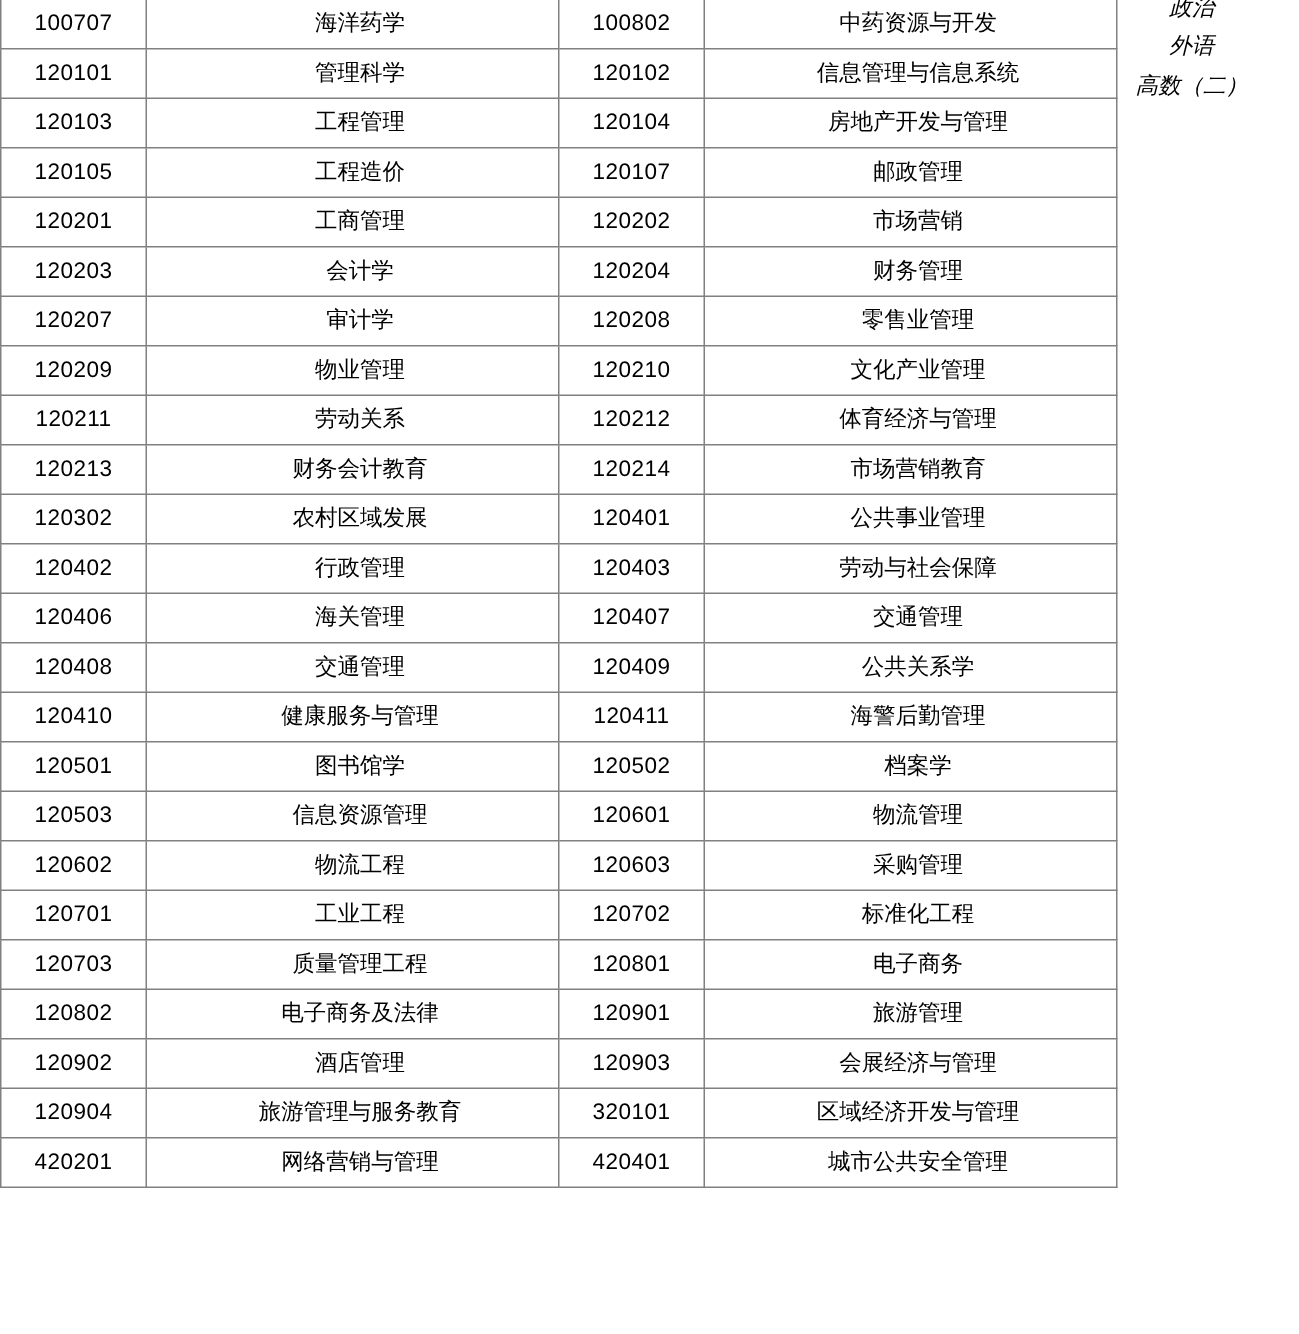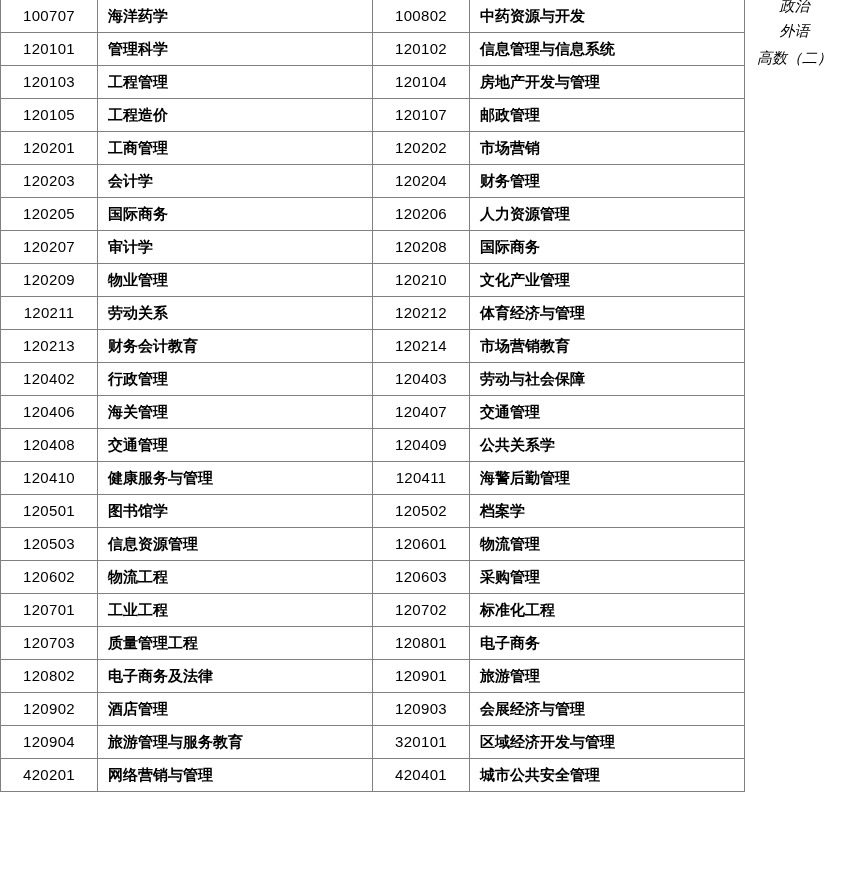--- a/index.html
+++ b/index.html
@@ -39,22 +39,21 @@
     overflow: hidden;
   }
   .col-code {
     width: 96px;
     text-align: center;
     padding-left: 0 !important;
     letter-spacing: 0.3px;
   }
   .col-name {
     width: 264px;
-    text-align: left;
-    font-weight: bold;
+    text-align: center;
   }
   
   .major-table tr td:first-child {
     border-left: 1px solid #808080;
   }
   
   .side-col {
     position: absolute;
     left: 723px;
     top: 0;
@@ -110,48 +109,48 @@
         <td class="col-code">120202</td>
         <td class="col-name">市场营销</td>
       </tr>
       <tr>
         <td class="col-code">120203</td>
         <td class="col-name">会计学</td>
         <td class="col-code">120204</td>
         <td class="col-name">财务管理</td>
       </tr>
       <tr>
-        <td class="col-code">120205</td>
-        <td class="col-name">国际商务</td>
-        <td class="col-code">120206</td>
-        <td class="col-name">人力资源管理</td>
-      </tr>
-      <tr>
         <td class="col-code">120207</td>
         <td class="col-name">审计学</td>
         <td class="col-code">120208</td>
-        <td class="col-name">国际商务</td>
+        <td class="col-name">零售业管理</td>
       </tr>
       <tr>
         <td class="col-code">120209</td>
         <td class="col-name">物业管理</td>
         <td class="col-code">120210</td>
         <td class="col-name">文化产业管理</td>
       </tr>
       <tr>
         <td class="col-code">120211</td>
         <td class="col-name">劳动关系</td>
         <td class="col-code">120212</td>
         <td class="col-name">体育经济与管理</td>
       </tr>
       <tr>
         <td class="col-code">120213</td>
         <td class="col-name">财务会计教育</td>
         <td class="col-code">120214</td>
         <td class="col-name">市场营销教育</td>
+      </tr>
+      <tr>
+        <td class="col-code">120302</td>
+        <td class="col-name">农村区域发展</td>
+        <td class="col-code">120401</td>
+        <td class="col-name">公共事业管理</td>
       </tr>
       <tr>
         <td class="col-code">120402</td>
         <td class="col-name">行政管理</td>
         <td class="col-code">120403</td>
         <td class="col-name">劳动与社会保障</td>
       </tr>
       <tr>
         <td class="col-code">120406</td>
         <td class="col-name">海关管理</td>

